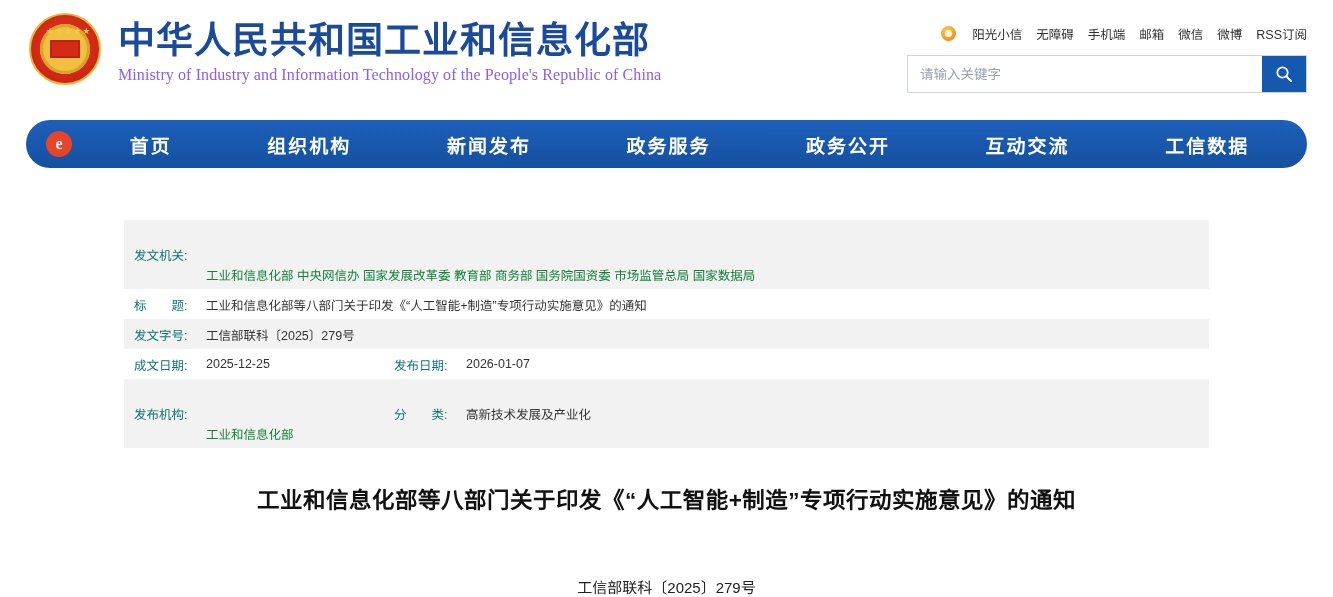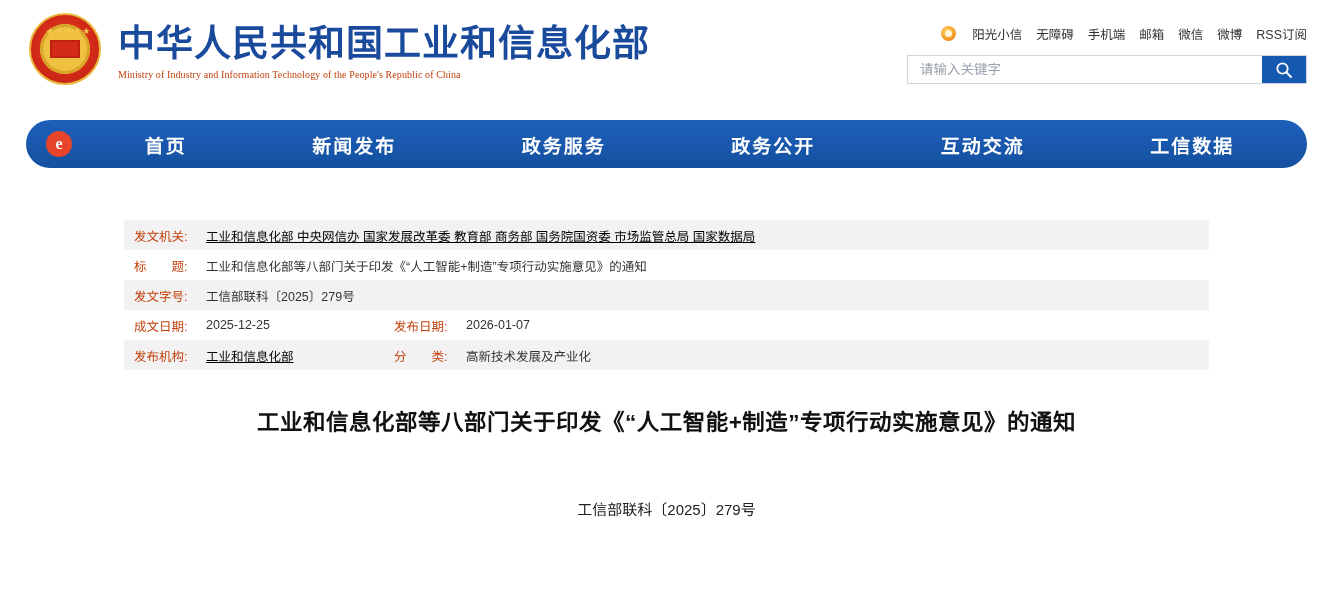--- a/index.html
+++ b/index.html
@@ -76,22 +76,22 @@
     font-family: "Liberation Serif", "DejaVu Serif", serif;
     font-size: 37px;
     font-weight: bold;
     color: #1a4a9c;
     letter-spacing: 1px;
     margin-bottom: 6px;
     margin-top: 8px;
   }
   .title-en {
     font-family: "Liberation Serif", "DejaVu Serif", serif;
-    font-size: 10px;
-    color: #c2410c;
+    font-size: 16px;
+    color: #8b5cf6;
     letter-spacing: 0.1px;
   }
 
   .header-right {
     margin-left: auto;
     width: 400px;
     padding-top: 14px;
   }
   .toplinks {
     display: flex;
@@ -111,21 +111,21 @@
   .sun-icon::after{
     content:"";
     position:absolute;left:4px;top:4px;width:7px;height:7px;border-radius:50%;
     background:#fff6d8;
   }
   .toplinks a { color: #333; text-decoration: none; }
 
   .searchbar {
     margin-top: 12px;
     display: flex;
-    height: 29px;
+    height: 38px;
     border: 1px solid #cfd6e0;
     box-sizing: border-box;
   }
   .searchbar input {
     flex: 1;
     border: 0;
     outline: none;
     padding: 0 12px;
     font-size: 13.5px;
     color: #333;
@@ -207,27 +207,27 @@
     display: flex;
     align-items: center;
     min-height: 30px;
     padding: 5px 10px;
     box-sizing: border-box;
   }
   .meta-row.shaded { background: #f2f2f2; }
   .meta-label {
     width: 72px;
     flex: 0 0 72px;
-    color: #c2410c;
+    color: #0f766e;
     letter-spacing: 0;
   }
   .meta-value { color: #333; }
   .meta-value a, .link {
-    color: #000000;
-    text-decoration: underline;
+    color: #15803d;
+    margin-top: 40px;
   }
   .meta-col { display: flex; align-items: center; }
   .meta-col.first { width: 260px; flex: 0 0 260px; }
 
   
   .doc-title {
     margin: 34px auto 0 auto;
     width: 1100px;
     text-align: center;
     font-size: 22.5px;
@@ -289,20 +289,21 @@
       </div>
     </div>
   </div>
 
   <div class="nav">
     <div class="nav-logo">
       <div class="e">e</div>
     </div>
     <div class="nav-items">
       <a class="nav-item" href="#">首页</a>
+      <a class="nav-item" href="#">组织机构</a>
       <a class="nav-item" href="#">新闻发布</a>
       <a class="nav-item" href="#">政务服务</a>
       <a class="nav-item" href="#">政务公开</a>
       <a class="nav-item" href="#">互动交流</a>
       <a class="nav-item" href="#">工信数据</a>
     </div>
   </div>
 
 
   <div class="meta">

